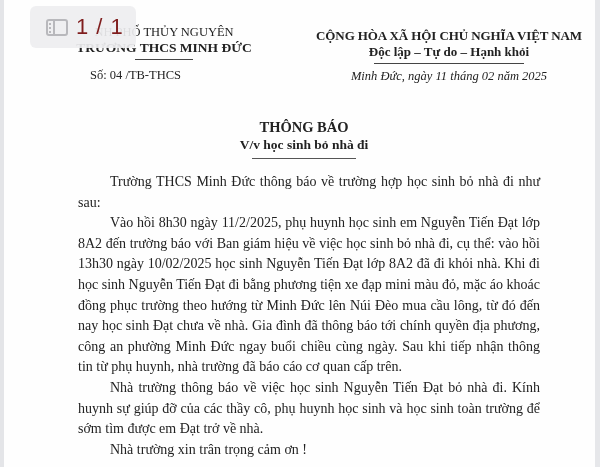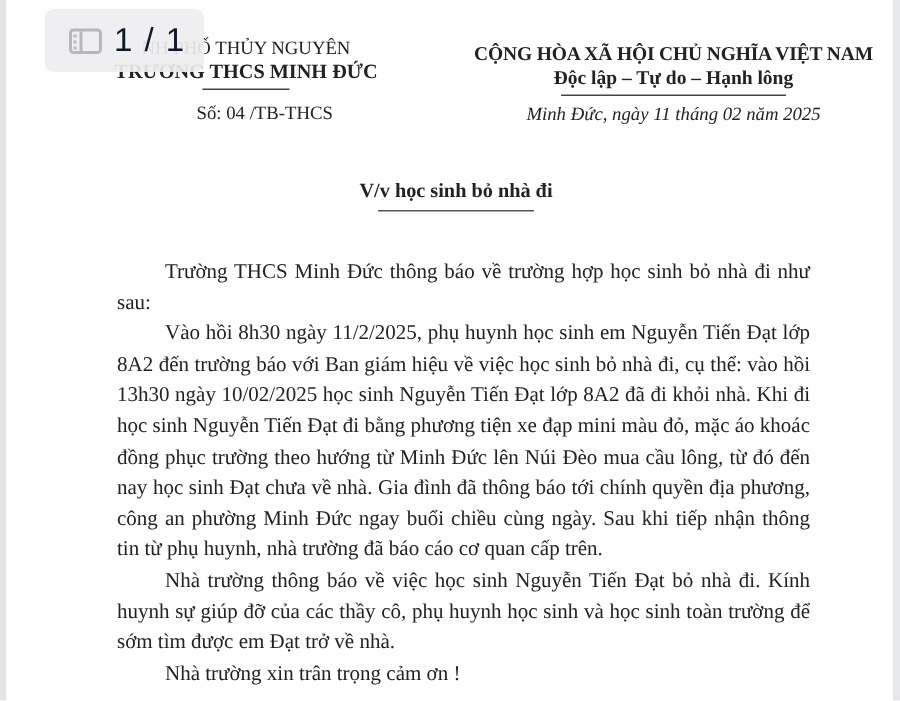--- a/index.html
+++ b/index.html
@@ -12,27 +12,27 @@
     .page { position: absolute; left: 4px; top: 0; width: 591px; height: 467px; background: #fefefe; }
 
     .page-indicator {
       position: absolute; left: 26px; top: 6px; width: 106px; height: 42px;
       background: rgba(238,238,240,0.92); border-radius: 6px;
       display: flex; align-items: center; padding-left: 16px; gap: 8px; z-index: 5;
     }
     .page-indicator .pi-icon { width: 22px; height: 17px; border: 2px solid #b8b8bc; border-radius: 3px; position: relative; }
     .page-indicator .pi-icon::before { content: ""; position: absolute; left: 5px; top: 0; width: 2px; height: 100%; background: #b8b8bc; }
     .page-indicator .pi-icon::after { content: ""; position: absolute; left: 1px; top: 2px; width: 2px; height: 2px; background: #b8b8bc; box-shadow: 0 4px 0 #b8b8bc, 0 8px 0 #b8b8bc; }
-    .page-indicator .pi-text { font-family: "Liberation Sans", sans-serif; font-size: 22px; color: #0f172a; letter-spacing: 1px; }
+    .page-indicator .pi-text { font-family: "Liberation Sans", sans-serif; font-size: 22px; color: #7f1d1d; letter-spacing: 1px; }
 
     .hdr-left { position: absolute; left: 60px; top: 24px; width: 200px; text-align: center; }
     .hdr-left .agency { font-size: 12.5px; line-height: 16px; }
     .hdr-left .school { font-size: 13.5px; font-weight: bold; line-height: 16px; }
     .hdr-left .rule { width: 58px; height: 1px; background: #444; margin: 3px auto 0; }
-    .hdr-left .docno { position: absolute; left: 26px; top: 44px; font-size: 12.5px; white-space: nowrap; margin-left: 41px; }
+    .hdr-left .docno { position: absolute; left: 26px; top: 44px; font-size: 12.5px; white-space: nowrap; }
 
     .hdr-right { position: absolute; left: 275px; top: 28px; width: 280px; text-align: center; margin-left: 30px; }
     .hdr-right .nation { font-size: 13px; font-weight: bold; line-height: 16px; letter-spacing: -0.1px; }
     .hdr-right .motto { font-size: 13px; font-weight: bold; line-height: 16px; }
     .hdr-right .rule { width: 150px; height: 1px; background: #444; margin: 3px auto 0; }
     .hdr-right .date { font-size: 12.5px; font-style: italic; margin-top: 5px; }
 
     .title-block { position: absolute; left: 150px; top: 118px; width: 300px; text-align: center; }
     .title-block .title { font-size: 14.5px; font-weight: bold; line-height: 18px; }
     .title-block .subject { font-size: 13.5px; font-weight: bold; line-height: 18px; }
@@ -58,26 +58,27 @@
 
   <div class="hdr-left">
     <div class="agency">NH PHỐ THỦY NGUYÊN</div>
     <div class="school">TRƯƠNG THCS MINH ĐỨC</div>
     <div class="rule"></div>
     <div class="docno">Số: 04 /TB-THCS</div>
   </div>
 
   <div class="hdr-right">
     <div class="nation">CỘNG HÒA XÃ HỘI CHỦ NGHĨA VIỆT NAM</div>
-    <div class="motto">Độc lập – Tự do – Hạnh lông</div>
+    <div class="motto">Độc lập – Tự do – Hạnh khỏi</div>
     <div class="rule"></div>
     <div class="date">Minh Đức, ngày 11  tháng 02 năm 2025</div>
   </div>
 
   <div class="title-block">
+    <div class="title">THÔNG BÁO</div>
     <div class="subject">V/v học sinh bỏ nhà đi</div>
     <div class="rule"></div>
   </div>
 
   <div class="body">
     <p class="indent">Trường THCS Minh Đức thông báo về trường hợp học sinh bỏ nhà đi như sau:</p>
     <p class="indent">Vào hồi 8h30 ngày 11/2/2025, phụ huynh học sinh em Nguyễn Tiến Đạt lớp 8A2 đến trường báo với Ban giám hiệu về việc học sinh bỏ nhà đi, cụ thể: vào hồi 13h30 ngày 10/02/2025 học sinh Nguyễn Tiến Đạt lớp 8A2 đã đi khỏi nhà. Khi đi học sinh Nguyễn Tiến Đạt đi bằng phương tiện xe đạp mini màu đỏ, mặc áo khoác đồng phục trường theo hướng từ Minh Đức lên Núi Đèo mua cầu lông, từ đó đến nay học sinh Đạt chưa về nhà. Gia đình đã thông báo tới chính quyền địa phương, công an phường Minh Đức ngay buổi chiều cùng ngày. Sau khi tiếp nhận thông tin từ phụ huynh, nhà trường đã báo cáo cơ quan cấp trên.</p>
     <p class="indent">Nhà trường thông báo về việc học sinh Nguyễn Tiến Đạt bỏ nhà đi. Kính huynh sự giúp đỡ của các thầy cô, phụ huynh học sinh và học sinh toàn trường để sớm tìm được em Đạt trở về nhà.</p>
     <p class="indent">Nhà trường xin trân trọng cảm ơn !</p>
   </div>

